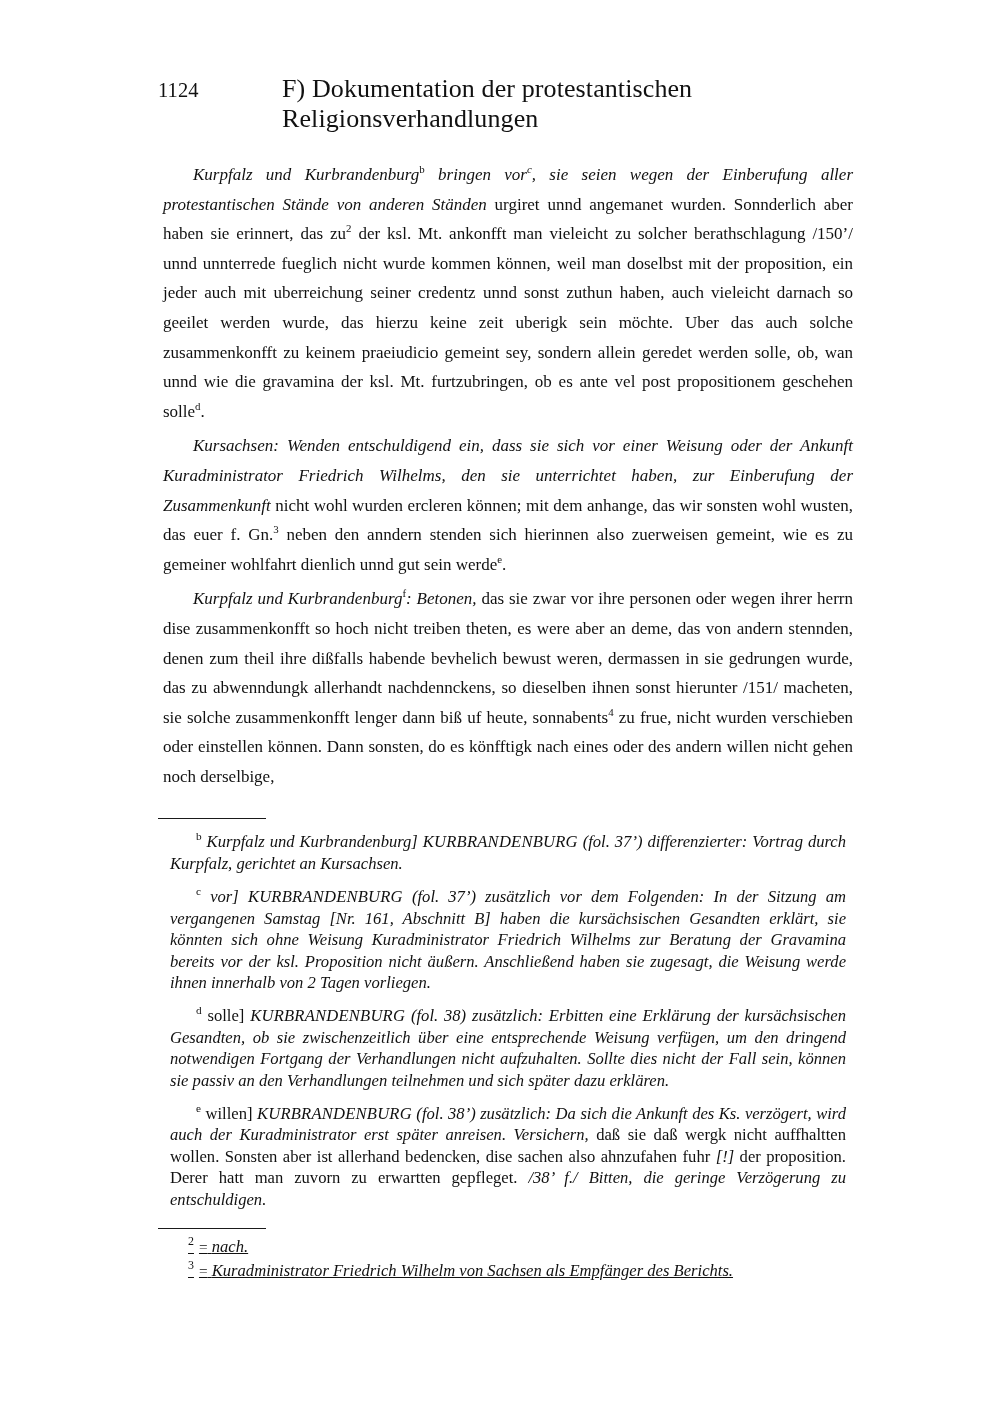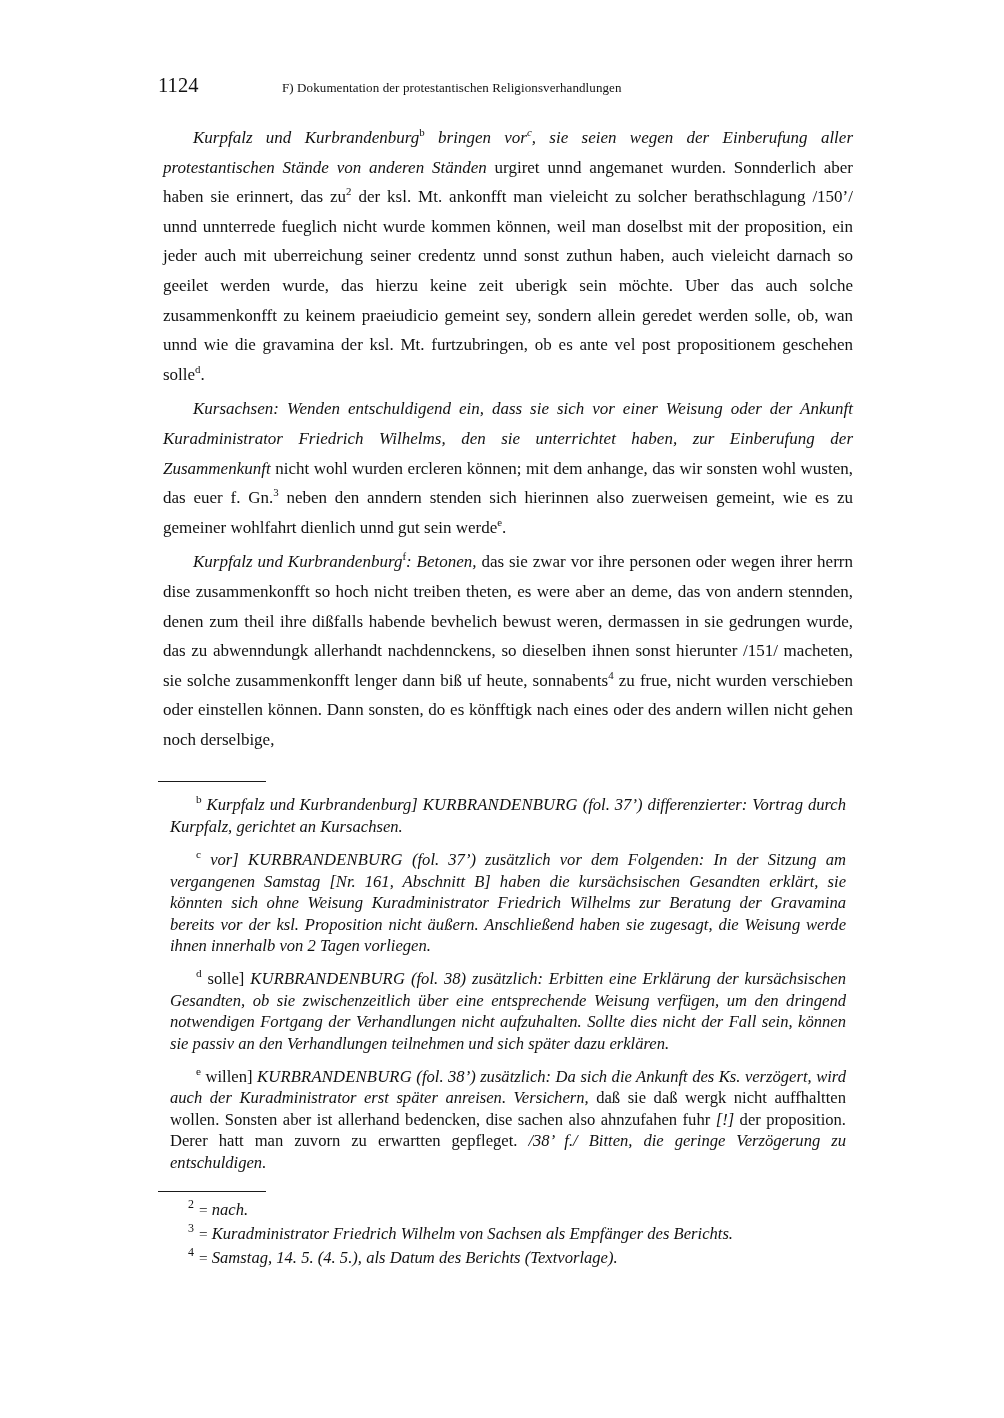--- a/index.html
+++ b/index.html
@@ -35,21 +35,21 @@
     font-size: 20.5px;
     letter-spacing: 0.1px;
     margin-bottom: 26px;
   }
   .runhead .folio {
     width: 124px;
     flex: 0 0 124px;
     font-size: 20.5px;
   }
   .runhead .rh-title {
-    font-size: 13px;
+    font-size: 26px;
   }
 
   
   .body-text p {
     margin: 5px;
     text-align: justify;
     text-justify: inter-word;
     font-size: 17px;
     line-height: 29.6px;
     text-indent: 30px;
@@ -105,20 +105,21 @@
     font-style: italic;
     font-variant: small-caps;
     letter-spacing: 0.2px;
   }
   .fn-num {
     margin: 0;
     font-size: 16.6px;
     line-height: 24px;
     font-style: italic;
     text-indent: 30px;
+    text-decoration: underline;
   }
   .fn-num sup.lbl {
     font-size: 0.72em;
     vertical-align: super;
     line-height: 0;
     font-style: normal;
     margin-right: 5px;
   }
   .fn-num .eq {
     font-style: normal;
@@ -187,20 +188,16 @@
       <p class="fn-num">
         <sup class="lbl">2</sup><span class="eq">=</span>
         <span>nach.</span>
       </p>
 
       <p class="fn-num">
         <sup class="lbl">3</sup><span class="eq">=</span>
         <span>Kuradministrator Friedrich Wilhelm von Sachsen als Empfänger des Berichts.</span>
       </p>
 
-      <p class="fn-num">
-        <sup class="lbl">4</sup><span class="eq">=</span>
-        <span>Samstag, 14. 5. (4. 5.), als Datum des Berichts (Textvorlage).</span>
-      </p>
     </div>
 
   </div>
 </div>
 
 </body></html>

